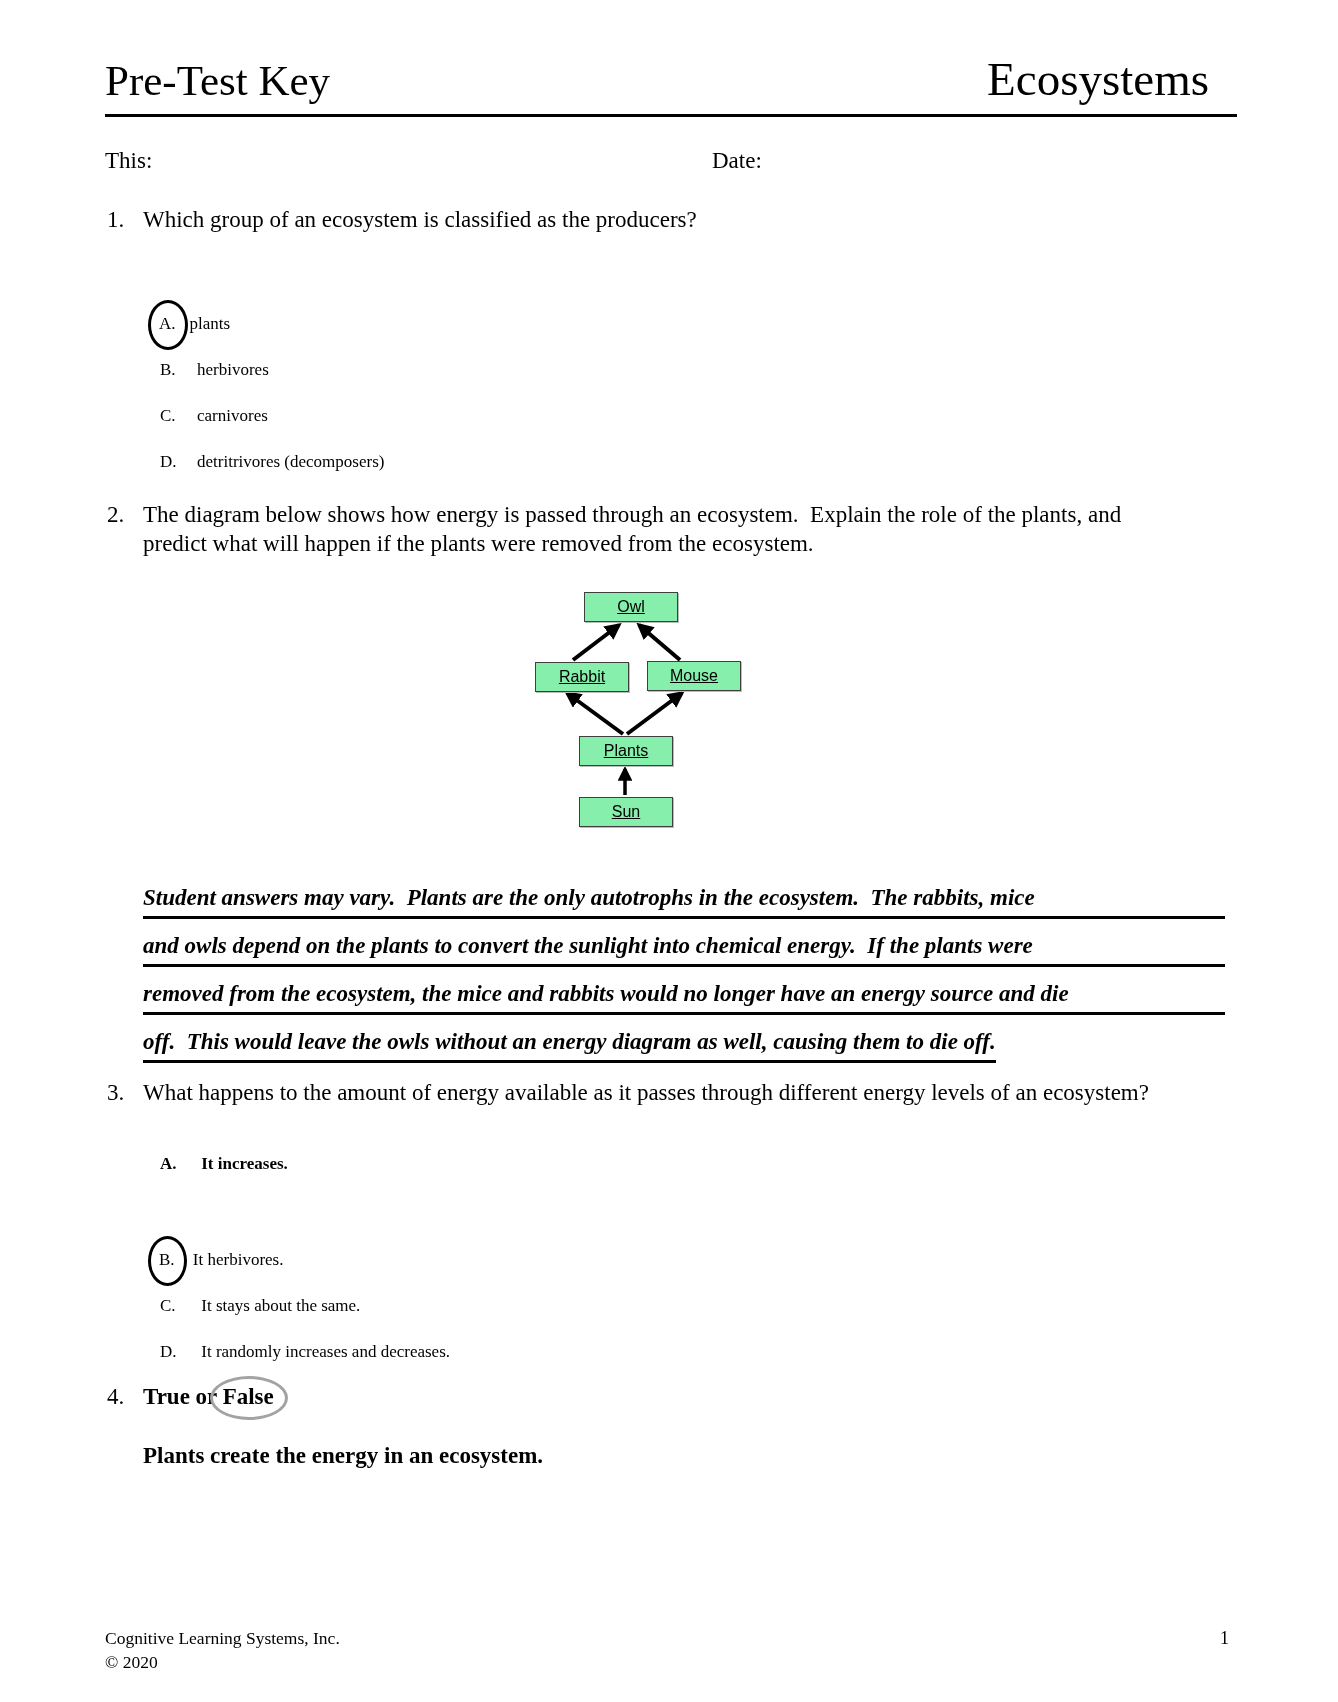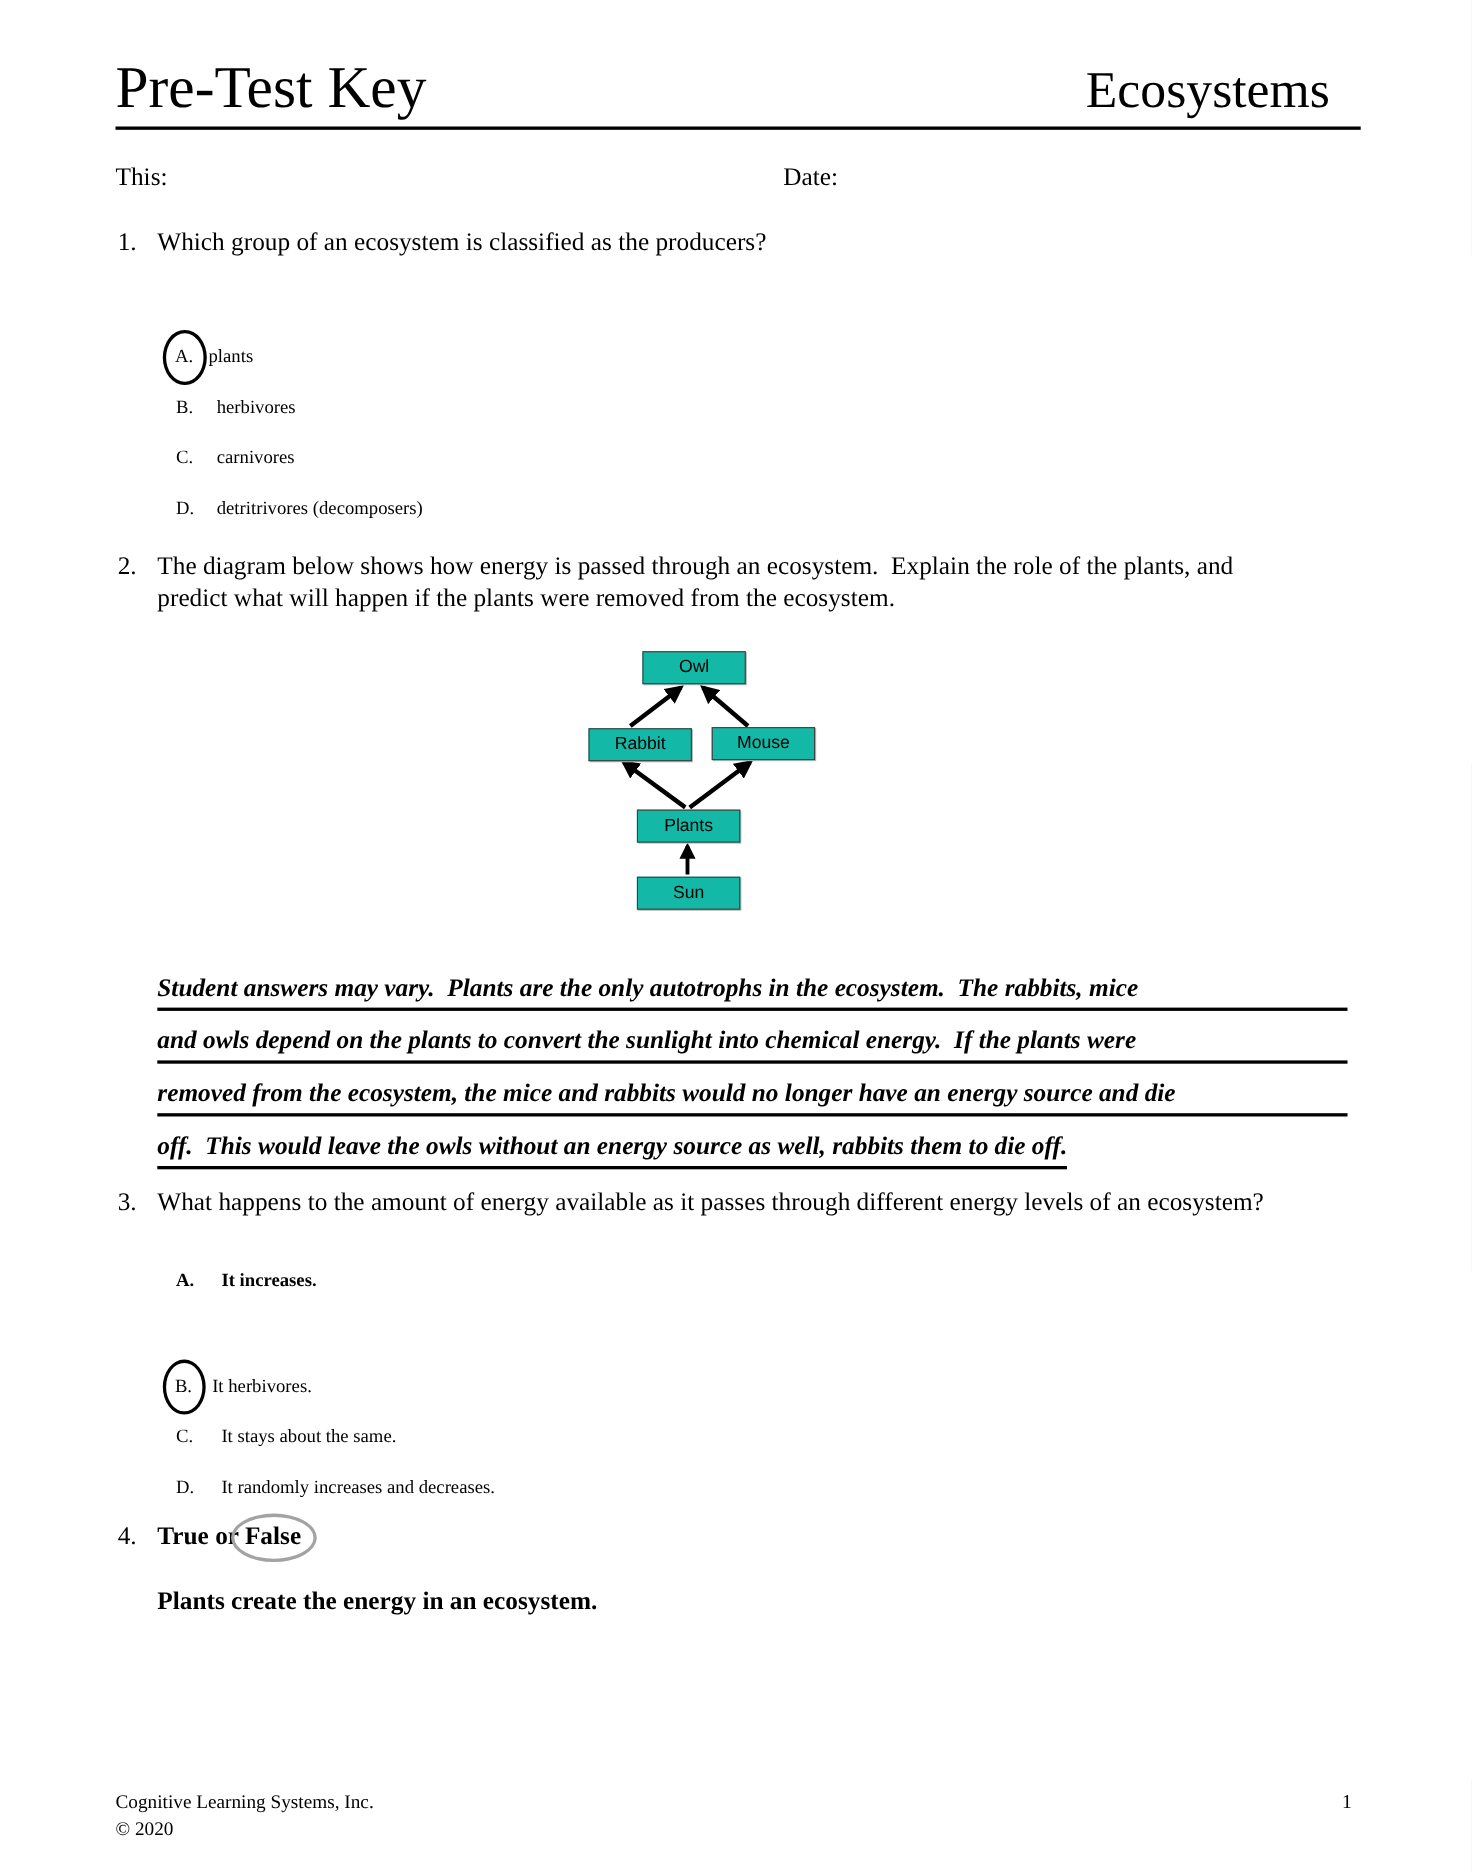--- a/index.html
+++ b/index.html
@@ -11,21 +11,21 @@
     color:#000;
     overflow:hidden;
     margin:0 auto;
   }
   
   .header{
     position:absolute;left:105px;top:54px;width:1132px;
     display:flex;justify-content:space-between;align-items:baseline;
     border-bottom:3px solid #000;padding-bottom:8px;
   }
-  .title-left{font-size:54px;line-height:50px;}
+  .title-left{font-size:43px;line-height:50px;}
   .title-right{font-size:47px;line-height:50px;margin-right:28px;}
   
   .name-date{position:absolute;left:105px;top:148px;width:1132px;height:30px;font-size:23px;}
   .date-label{position:absolute;left:607px;top:0;}
   .name-label{position:absolute;left:0;top:0;}
   
   .qrow{position:absolute;left:107px;display:flex;font-size:23px;line-height:29px;}
   .qnum{display:inline-block;width:36px;flex:0 0 36px;}
   .qtext{white-space:pre-wrap;}
   .q2 .qtext{width:1010px;}
@@ -39,24 +39,24 @@
     padding:7px 9px 9px 8px;margin:-10px 2px -10px -12px;
   }
   .oval{
     display:inline-block;border:3px solid #a3a3a3;border-radius:50%;
     padding:3px 11px 6px 10px;margin:-6px 0 -6px -13px;
   }
   
   .diagram{position:absolute;left:105px;top:580px;width:1128px;height:255px;}
   .diagram svg{position:absolute;left:0;top:0;}
   .dbox{
-    position:absolute;width:92px;height:28px;background:#14b8a6;
+    position:absolute;width:92px;height:28px;background:#86efac;
     border:1.5px solid #3f3f3f;box-shadow:1px 1px 0 #bbb;
     display:flex;align-items:center;justify-content:center;
-    font-family:"Liberation Sans", sans-serif;font-size:16px;
+    font-family:"Liberation Sans", sans-serif;font-size:16px;text-decoration:underline;
   }
   .owl{left:479px;top:12px;}
   .rabbit{left:430px;top:82px;}
   .mouse{left:542px;top:81px;}
   .plants{left:474px;top:156px;}
   .sun{left:474px;top:217px;}
   
   .answers{position:absolute;left:143px;top:884px;width:1082px;
     font-size:23px;font-weight:bold;font-style:italic;}
   .ans-line{
@@ -122,21 +122,21 @@
     <div class="dbox rabbit">Rabbit</div>
     <div class="dbox mouse">Mouse</div>
     <div class="dbox plants">Plants</div>
     <div class="dbox sun">Sun</div>
   </div>
 
   <div class="answers">
     <span class="ans-line">Student answers may vary.  Plants are the only autotrophs in the ecosystem.  The rabbits, mice</span>
     <span class="ans-line">and owls depend on the plants to convert the sunlight into chemical energy.  If the plants were</span>
     <span class="ans-line">removed from the ecosystem, the mice and rabbits would no longer have an energy source and die</span>
-    <span class="ans-line last">off.  This would leave the owls without an energy source as well, rabbits them to die off.</span>
+    <span class="ans-line last">off.  This would leave the owls without an energy diagram as well, causing them to die off.</span>
   </div>
 
   <div class="qrow q3" style="top:1078px;">
     <span class="qnum">3.</span>
     <span class="qtext">What happens to the amount of energy available as it passes through different energy levels of an ecosystem?</span>
   </div>
   <div class="opt" style="top:1122px;font-weight:bold;">
     <span class="letter">A.</span> <span>It increases.</span>
   </div>
   <div class="opt" style="top:1218px;">

